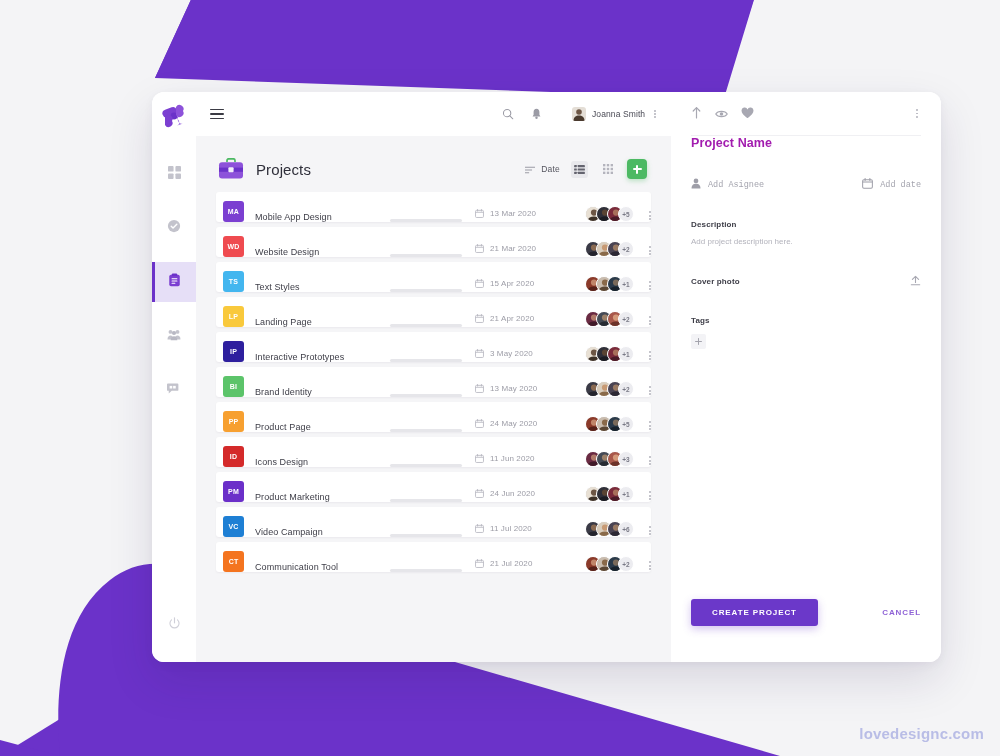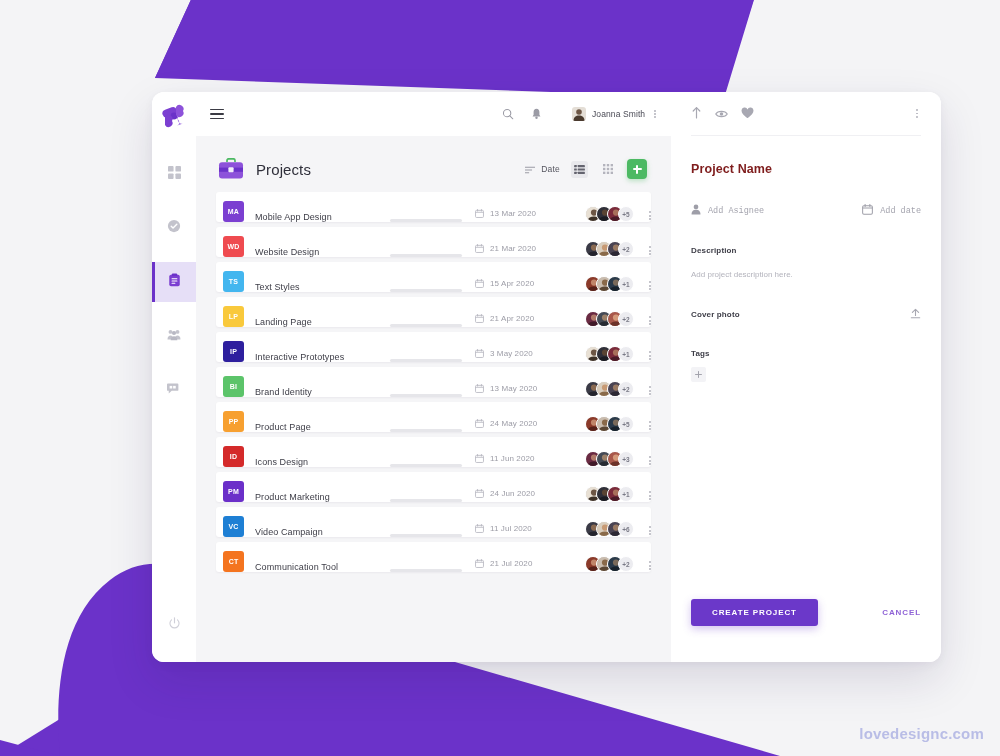--- a/index.html
+++ b/index.html
@@ -110,26 +110,26 @@
   }
   .row-kebab { margin-left: 12px; }
 
   
   .rightpanel {
     width: 270px; flex: 0 0 270px; background: #fff; display: flex; flex-direction: column;
     padding: 0 20px; position: relative;
   }
   .rp-top { height: 44px; display: flex; align-items: center; gap: 13px; border-bottom: 1px solid #f0f0f3; }
   .rp-top .kebab { margin-left: auto; }
-  .rp-title { font-size: 12.5px; color: #7f1d1d; font-weight: bold; margin-top: 26px; letter-spacing: .1px; }
+  .rp-title { font-size: 12.5px; color: #a21caf; font-weight: bold; letter-spacing: .1px; }
   .rp-meta { display: flex; align-items: flex-end; margin-top: 26px; font-family: Liberation Mono, monospace; }
   .meta-item { display: flex; align-items: center; gap: 7px; cursor: pointer; }
   .meta-lbl { font-size: 8.5px; color: #a4a4ae; }
   .rp-sec-lbl { font-size: 8px; color: #3d3d47; font-weight: bold; margin-top: 26px; letter-spacing: .15px; }
-  .rp-placeholder { font-size: 8px; color: #b3b3bc; margin-top: 15px; cursor: text; }
+  .rp-placeholder { font-size: 8px; color: #b3b3bc; margin-top: 8px; cursor: text; }
   .rp-row { display: flex; align-items: center; margin-top: 26px; }
   .rp-row .rp-sec-lbl { margin-top: 0; text-align: right; }
   .upload-ic { margin-left: auto; cursor: pointer; }
   .tag-add {
     width: 15px; height: 15px; border-radius: 2px; background: #f3f3f6; margin-top: 9px;
     display: flex; align-items: center; justify-content: center; cursor: pointer; color: #9a9aa4; font-size: 10px;
   }
   .rp-actions { position: absolute; left: 20px; right: 20px; bottom: 36px; display: flex; align-items: center; }
   .btn-create {
     background: #6b38c9; color: #fff; font-size: 8px; font-weight: bold; letter-spacing: .9px;

